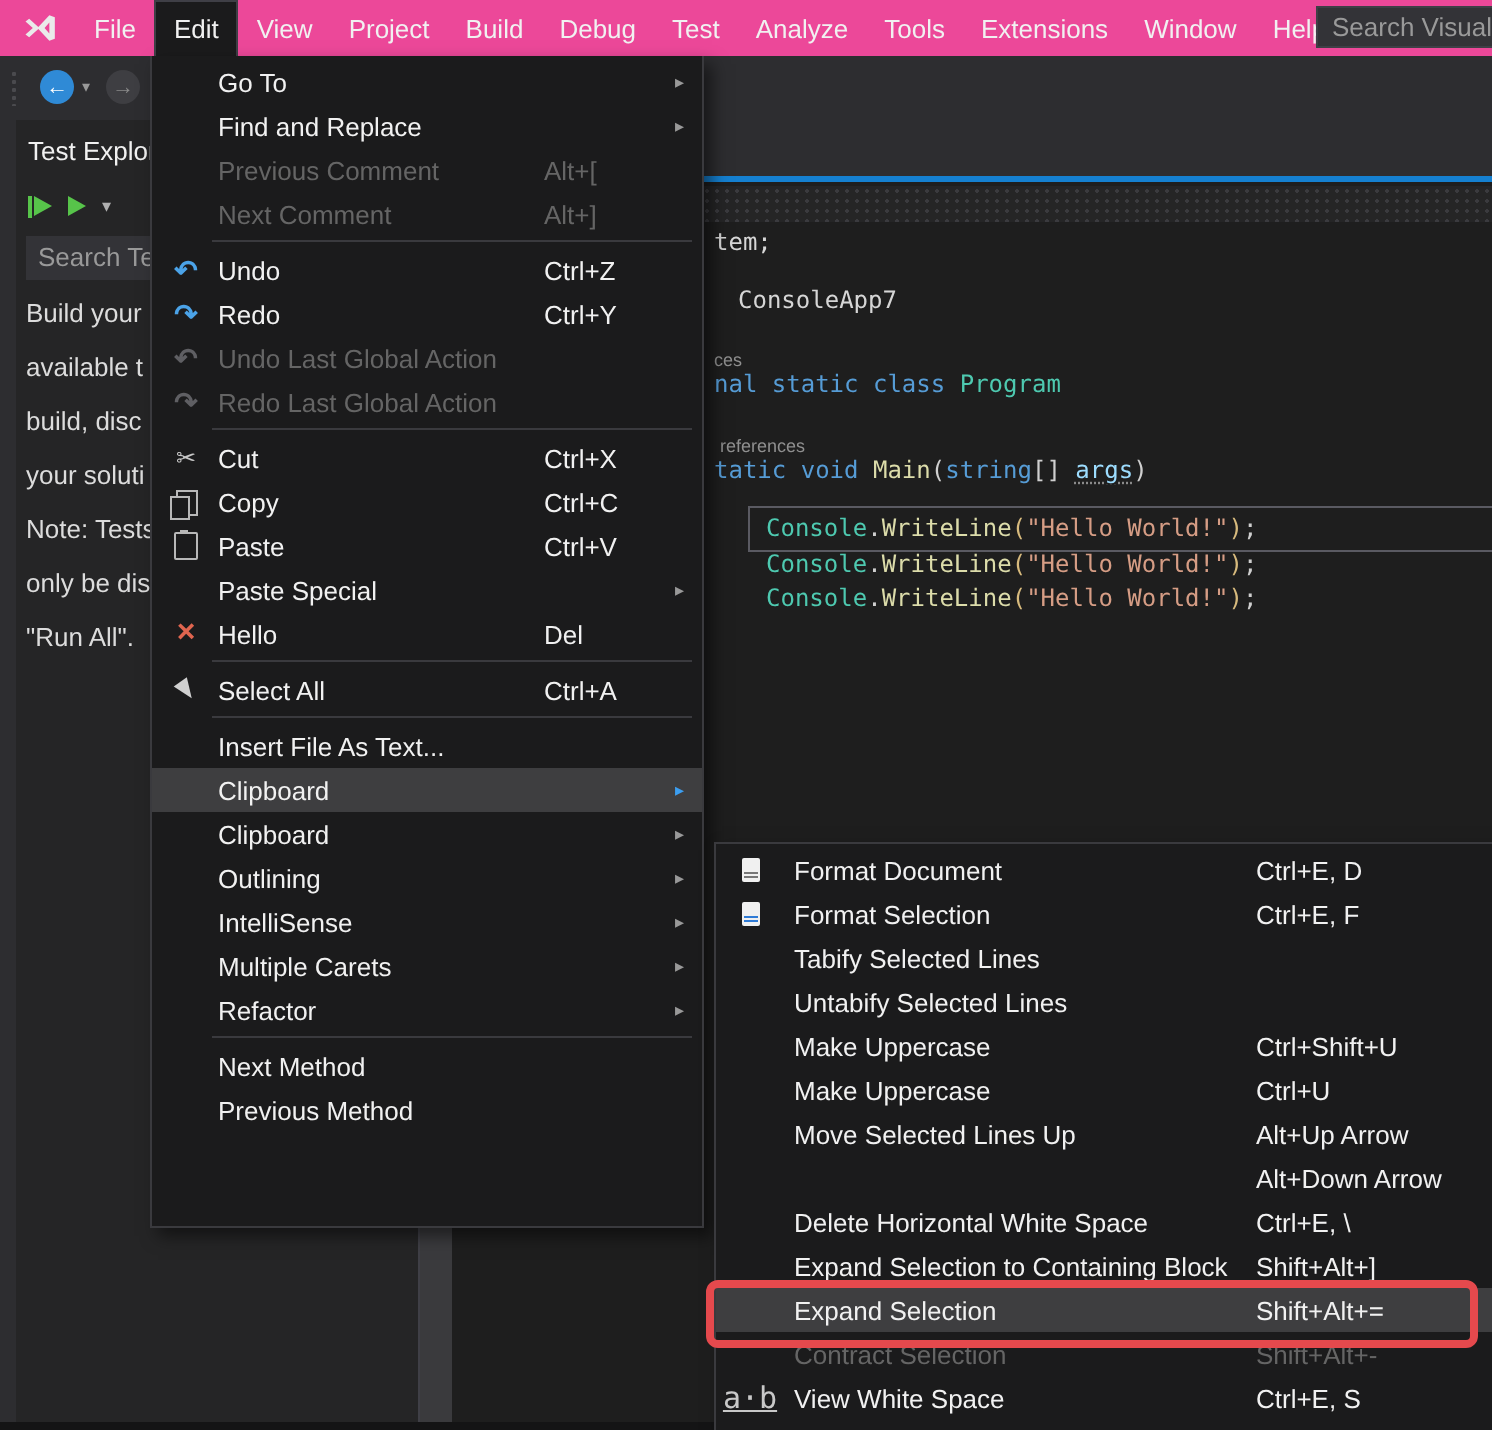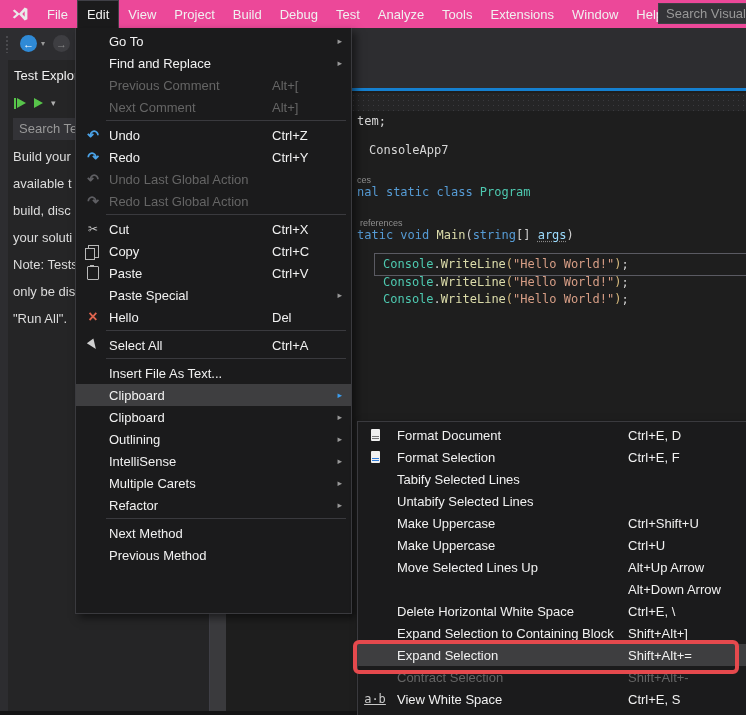--- a/index.html
+++ b/index.html
@@ -94,21 +94,21 @@
   .g-gray{color:#c8c8c8;font-size:12px;}
   .g-red{color:#e0654f;font-weight:bold;font-size:16px;line-height:14px;}
   .ic-copy{position:relative;width:9px;height:11px;border:1px solid #b8b8b8;}
   .ic-copy::after{content:"";position:absolute;left:-4px;top:2px;width:8px;height:10px;background:#1b1b1c;border:1px solid #b8b8b8;}
   .ic-paste{position:relative;width:10px;height:12px;border:1px solid #b8b8b8;border-radius:1px;}
   .ic-paste::before{content:"";position:absolute;left:2px;top:-2px;width:4px;height:2px;background:#b8b8b8;}
   .ic-cursor{width:0;height:0;border-left:4px solid transparent;border-right:4px solid transparent;border-top:10px solid #d0d0d0;transform:rotate(-35deg);}
   .ic-doc{position:relative;width:9px;height:12px;background:#f0f0f0;border-radius:1px;}
   .ic-doc::after{content:"";position:absolute;left:1px;bottom:2px;width:7px;height:1px;background:#777;box-shadow:0 -2px #777;}
   .ic-doc.sel::after{background:#2f7bd6;box-shadow:0 -2px #2f7bd6;}
-  .ic-ab{font-size:12px;color:#c8c8c8;font-family:"DejaVu Sans Mono",monospace;text-decoration:underline;}
+  .ic-ab{font-size:15px;color:#c8c8c8;font-family:"DejaVu Sans Mono",monospace;text-decoration:underline;}
   
   .red-box{position:absolute;left:353px;top:640px;width:386px;height:34px;border:4px solid #e5494d;border-radius:6px;
            box-sizing:border-box;z-index:20;}
 </style>
 </head>
 <body>
 
 <div class="menubar">
   <div class="vslogo">
     <svg width="22" height="22" viewBox="0 0 24 24">

